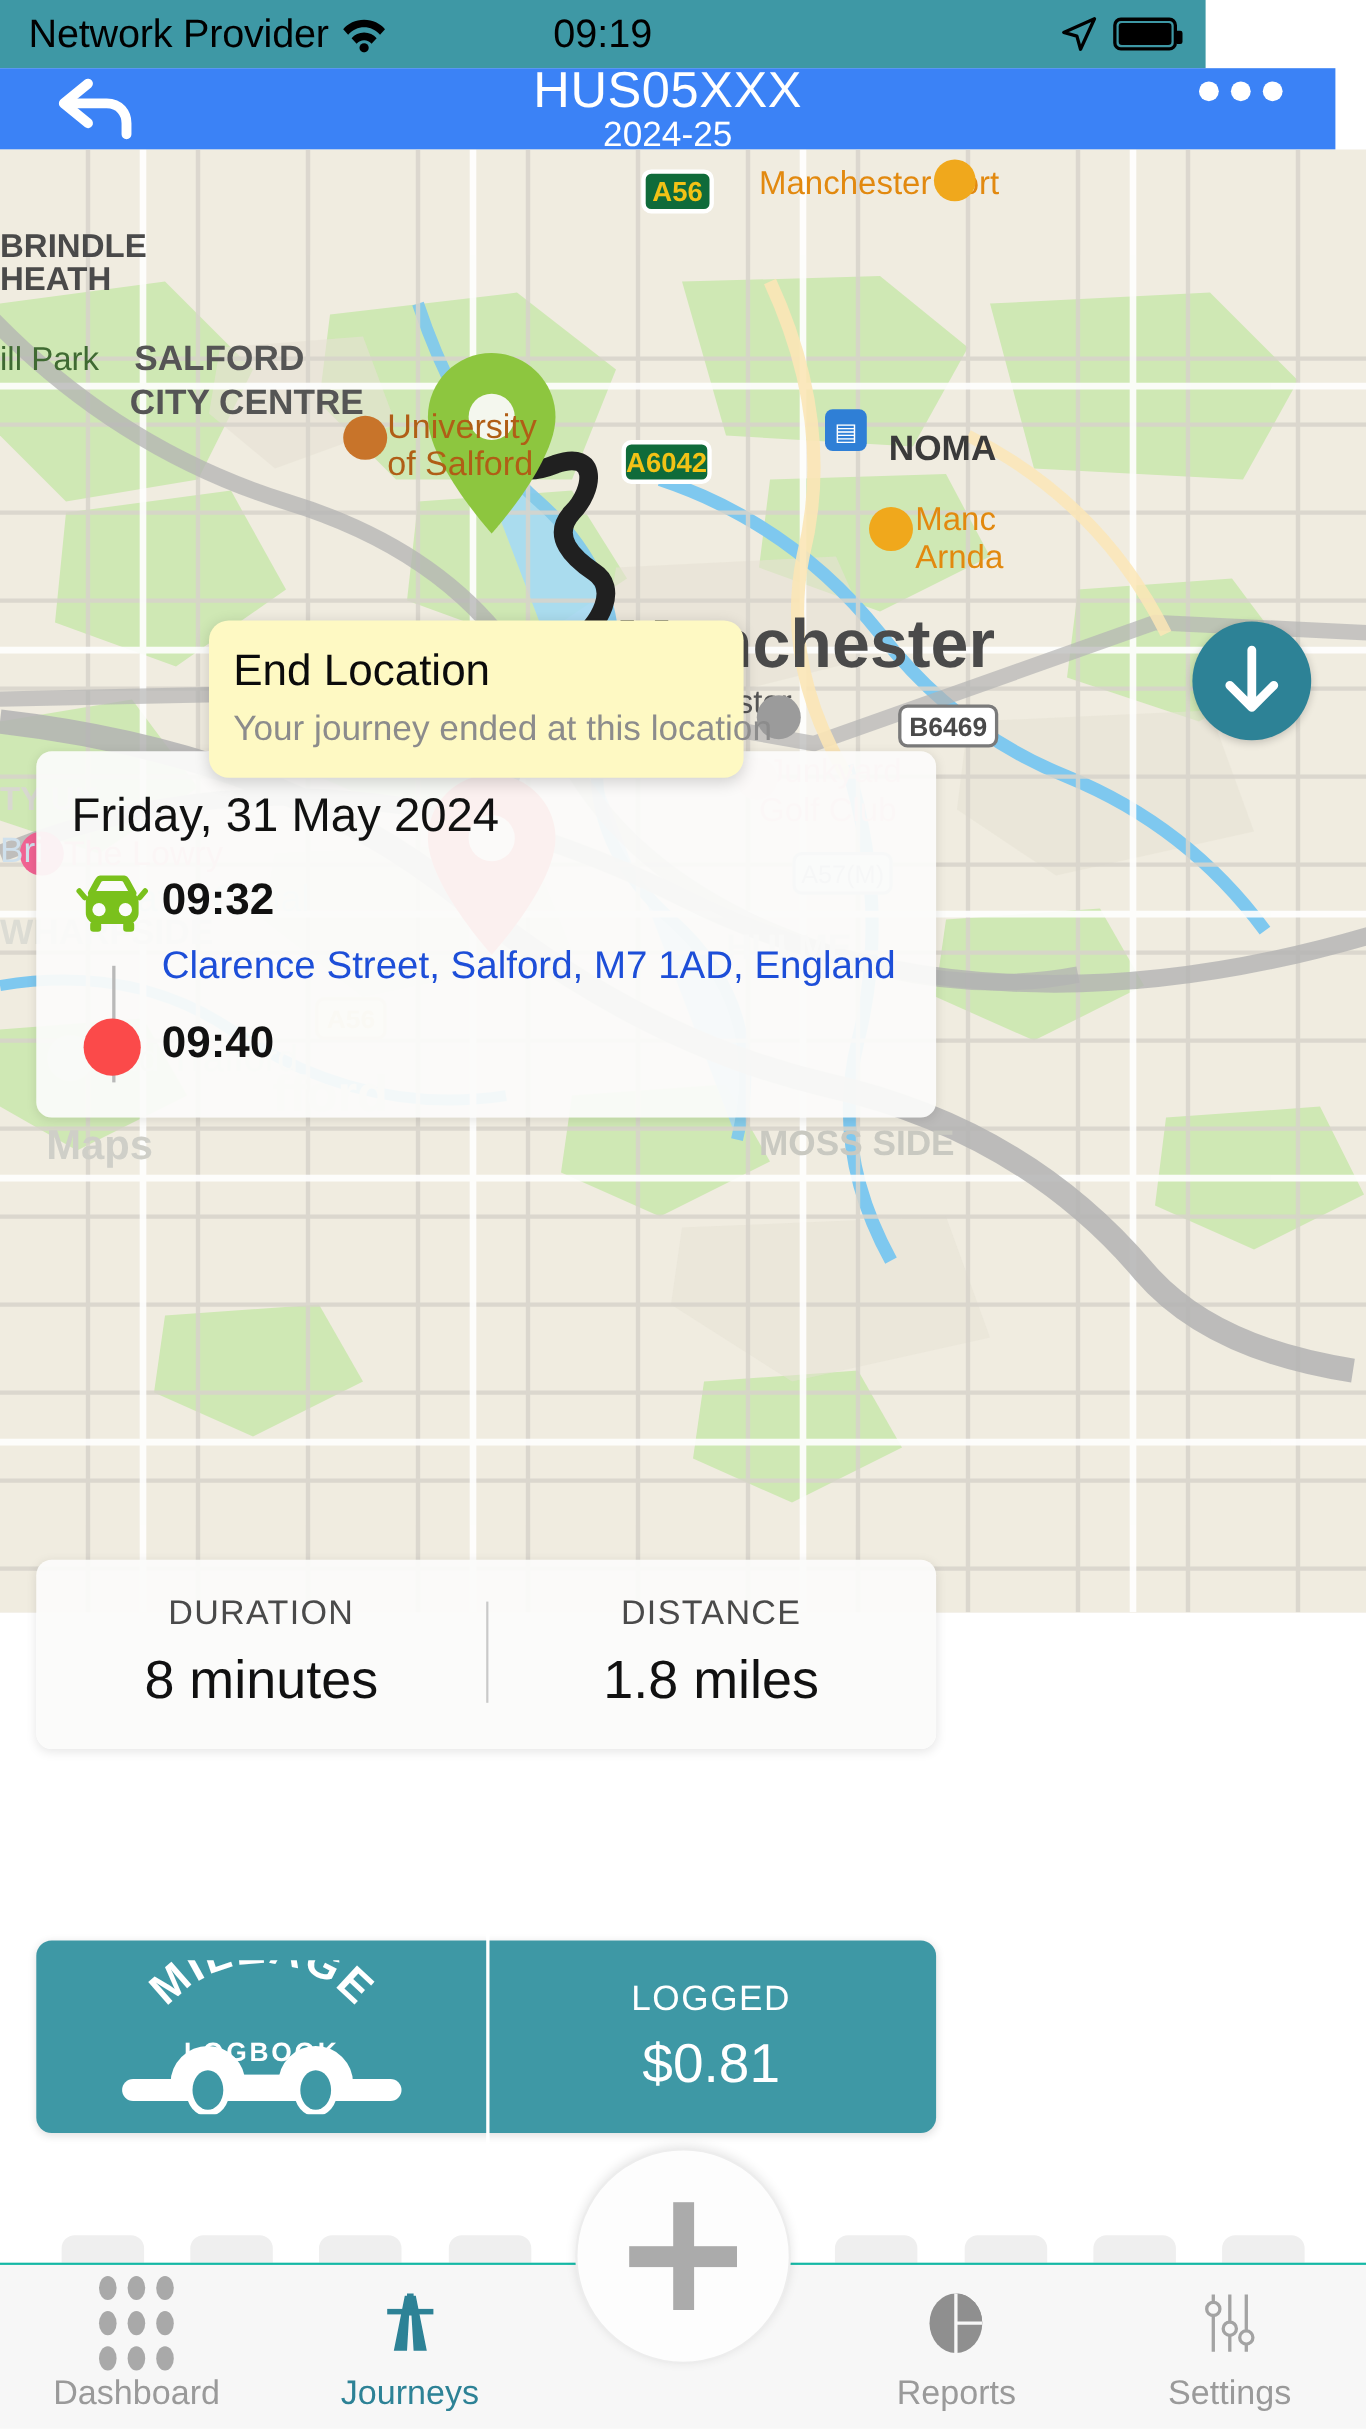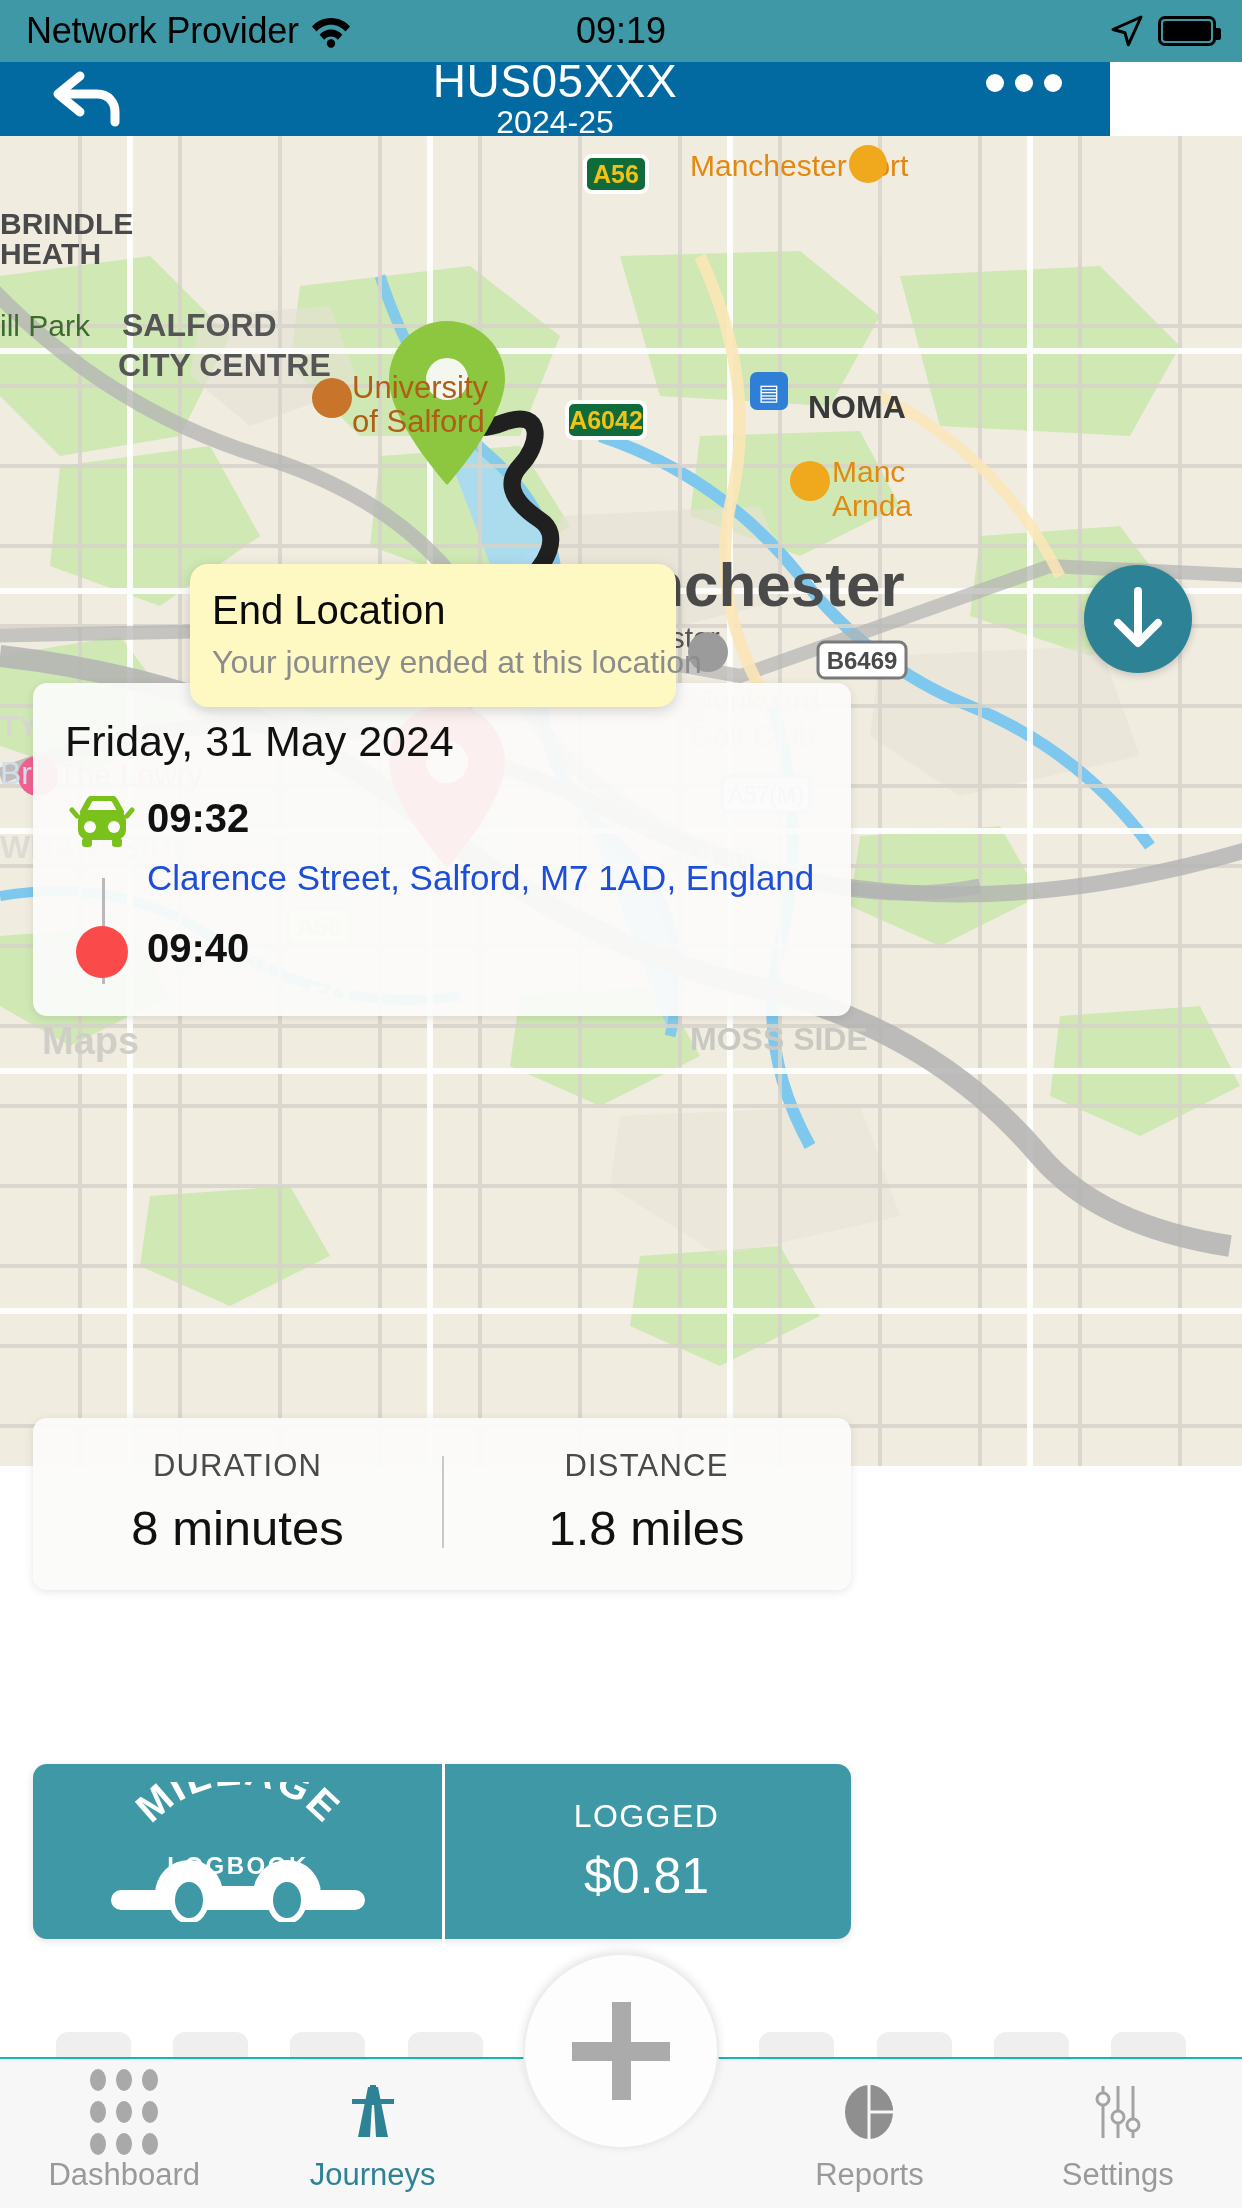--- a/index.html
+++ b/index.html
@@ -5,21 +5,21 @@
   * { margin:0; padding:0; box-sizing:border-box; }
   html,body { width:1242px; height:2208px; overflow:hidden; }
   body {
     font-family:"Liberation Sans", sans-serif;
     background:#ffffff;
     position:relative;
   }
 
   
   .statusbar{
-    position:absolute; top:0; left:0; width:1242px; height:62px;
+    position:absolute; top:0; left:0; width:1096px; height:62px;
     background:#3e98a5; display:flex; align-items:center;
     padding:4px 26px; color:#000;
   }
   .sb-left{ display:flex; align-items:center; gap:12px; flex:1; }
   .sb-carrier{ font-size:36px; letter-spacing:-0.2px; color:#000; }
   .sb-center{ flex:0 0 auto; font-size:36px; font-weight:400; color:#000;
               position:absolute; left:0; right:0; text-align:center; }
   .sb-right{ display:flex; align-items:center; gap:14px; flex:1;
              justify-content:flex-end; position:relative; z-index:2; }
   .battery{
@@ -27,22 +27,22 @@
     position:relative; padding:2px;
   }
   .battery::after{
     content:""; position:absolute; right:-8px; top:9px; width:5px; height:12px;
     background:#000; border-radius:0 2px 2px 0;
   }
   .battery i{ display:block; width:100%; height:100%; background:#000; border-radius:3px; }
 
   
   .navbar{
-    position:absolute; top:62px; left:0; width:1110px; height:74px;
-    background:#0369a1; color:#fff;
+    position:absolute; top:62px; left:0; width:1214px; height:74px;
+    background:#3b82f6; color:#fff;
   }
   .nav-back{
     position:absolute; left:50px; top:6px; width:80px; height:62px;
     cursor:pointer;
   }
   .nav-title{
     position:absolute; left:0; right:0; top:-8px; text-align:center;
     font-size:46px; font-weight:400; color:#fff; letter-spacing:0.5px;
   }
   .nav-sub{

